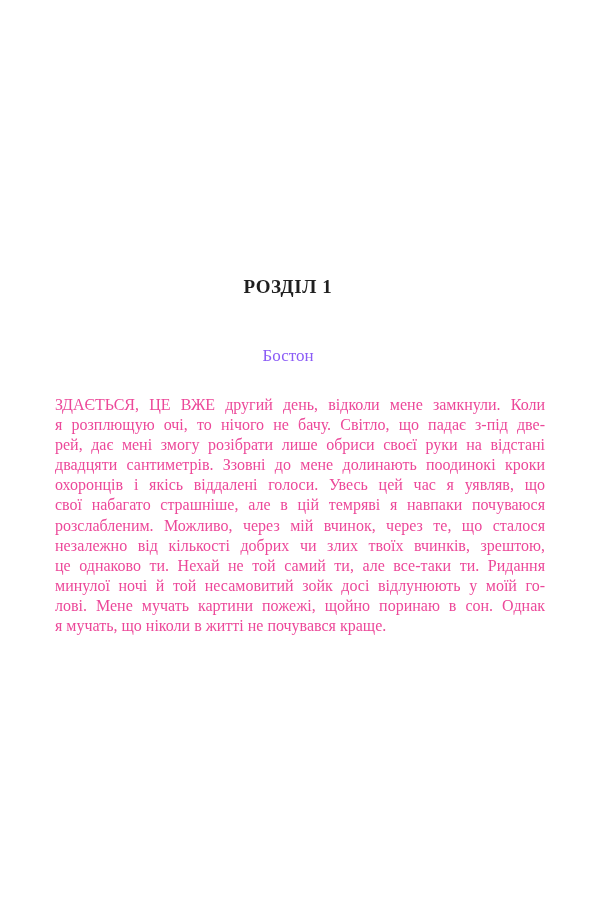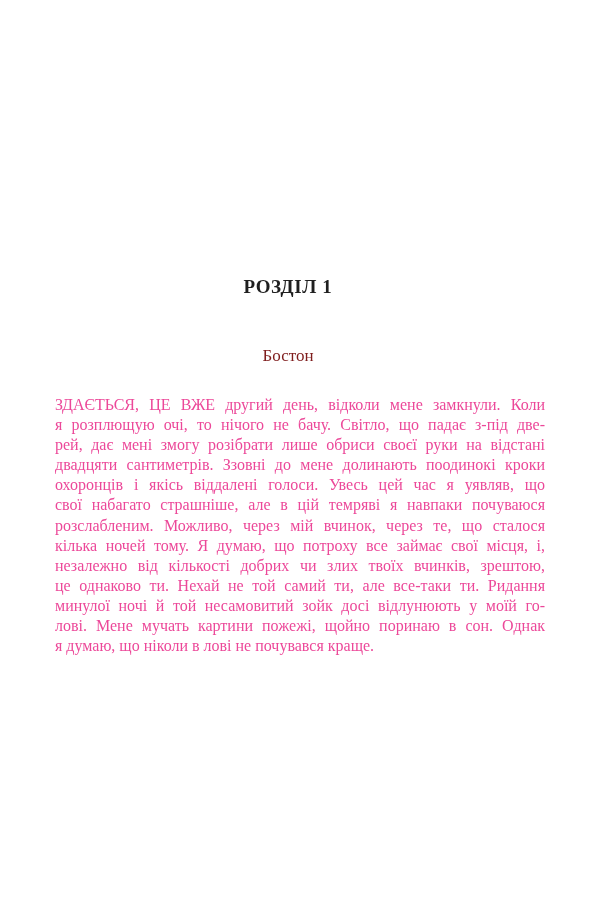--- a/index.html
+++ b/index.html
@@ -44,21 +44,21 @@
   }
 
   .chapter-location {
     position: absolute;
     top: 346px;
     left: 0;
     width: 100%;
     text-align: center;
     font-size: 17px;
     font-weight: 400;
-    color: #7f1d1d;
+    color: #8b5cf6;
   }
 
   .chapter-paragraph {
     position: absolute;
     top: 395px;
     left: 55px;
     width: 490px;
     font-size: 16px;
     line-height: 20.1px;
     color: #ec4899;
@@ -87,21 +87,20 @@
   <div class="chapter-location">Бостон</div>
 
   <div class="chapter-paragraph">
     <div class="paragraph-line">ЗДАЄТЬСЯ, ЦЕ ВЖЕ другий день, відколи мене замкнули. Коли</div>
     <div class="paragraph-line">я розплющую очі, то нічого не бачу. Світло, що падає з-під две-</div>
     <div class="paragraph-line">рей, дає мені змогу розібрати лише обриси своєї руки на відстані</div>
     <div class="paragraph-line">двадцяти сантиметрів. Ззовні до мене долинають поодинокі кроки</div>
     <div class="paragraph-line">охоронців і якісь віддалені голоси. Увесь цей час я уявляв, що</div>
     <div class="paragraph-line">свої набагато страшніше, але в цій темряві я навпаки почуваюся</div>
     <div class="paragraph-line">розслабленим. Можливо, через мій вчинок, через те, що сталося</div>
-    <div class="paragraph-line">кілька ночей тому. Я думаю, що потроху все займає свої місця, і,</div>
     <div class="paragraph-line">незалежно від кількості добрих чи злих твоїх вчинків, зрештою,</div>
     <div class="paragraph-line">це однаково ти. Нехай не той самий ти, але все-таки ти. Ридання</div>
     <div class="paragraph-line">минулої ночі й той несамовитий зойк досі відлунюють у моїй го-</div>
     <div class="paragraph-line">лові. Мене мучать картини пожежі, щойно поринаю в сон. Однак</div>
-    <div class="paragraph-line last-line">я думаю, що ніколи в лові не почувався краще.</div>
+    <div class="paragraph-line last-line">я мучать, що ніколи в житті не почувався краще.</div>
   </div>
 
 </div>
 
 </body></html>

